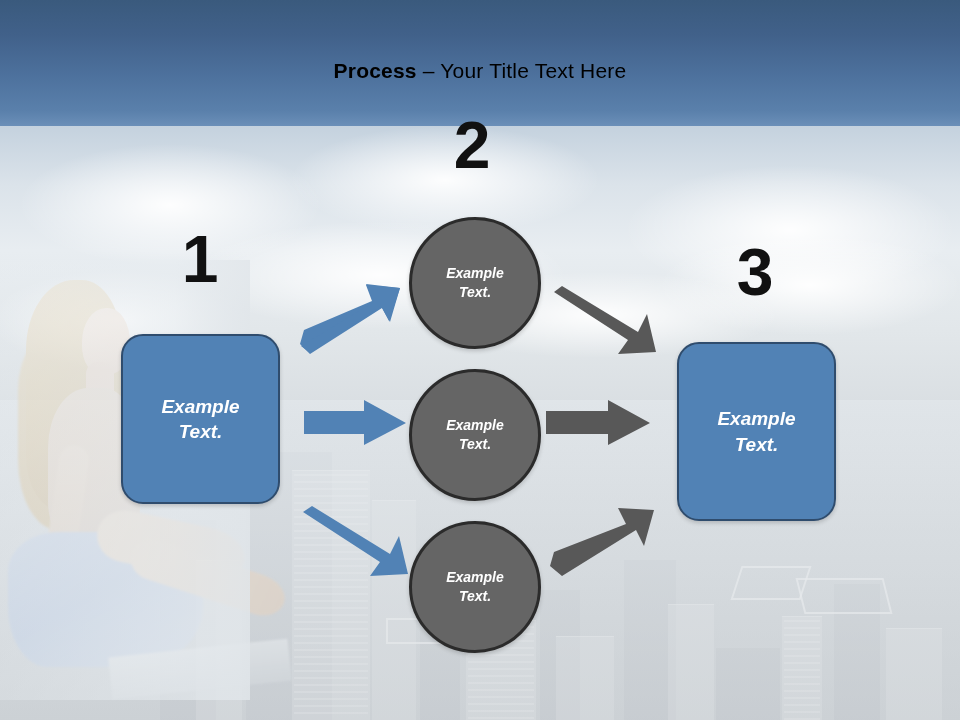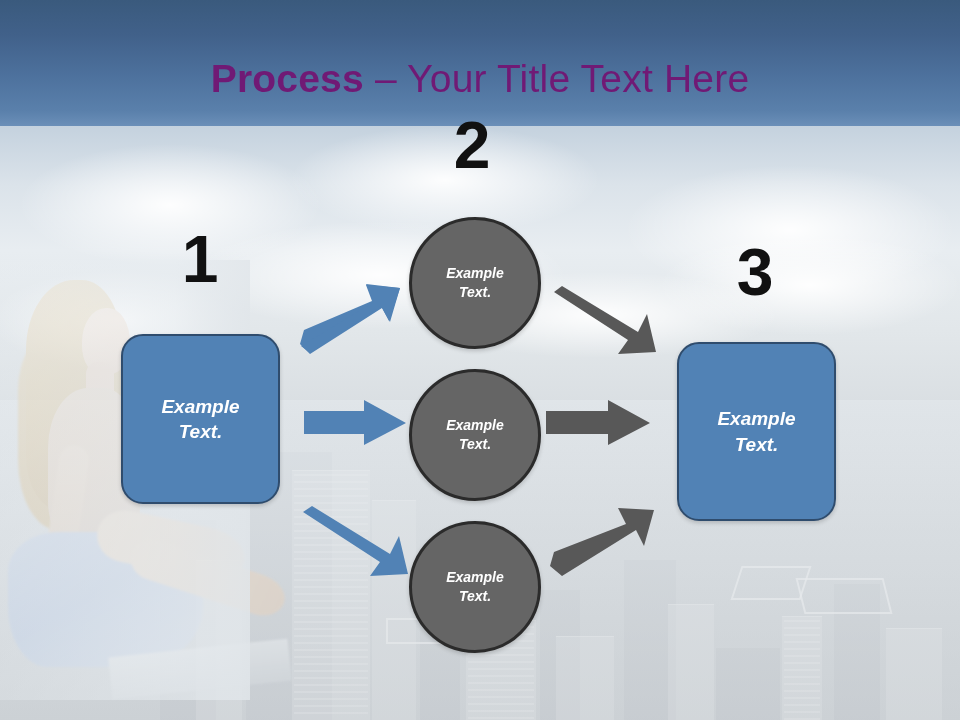--- a/index.html
+++ b/index.html
@@ -178,25 +178,25 @@
 
   
   .header-band {
     position: absolute;
     left: 0; top: 0;
     width: 960px; height: 126px;
     background: linear-gradient(to bottom, #3a5a7d 0%, #41618a 28%, #4d719d 60%, #5a80ab 88%, #6b8fb8 100%);
   }
   .slide-title {
     position: absolute;
-    left: 0; top: 60px;
+    left: 0; top: 52px;
     width: 960px;
     text-align: center;
-    color: #701a75;
-    font-size: 39px;
+    color: #000000;
+    font-size: 21px;
     line-height: 38px;
     letter-spacing: 0.2px;
     white-space: nowrap;
   }
   .slide-title .bold-part { font-weight: bold; }
   .slide-title .light-part { font-weight: normal; }
 
   
   .step-num {
     position: absolute;

